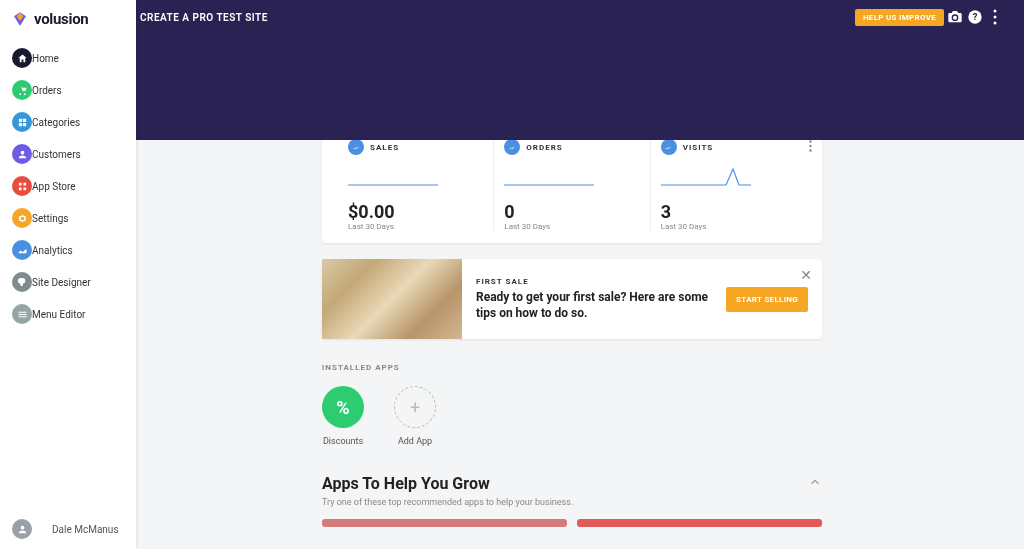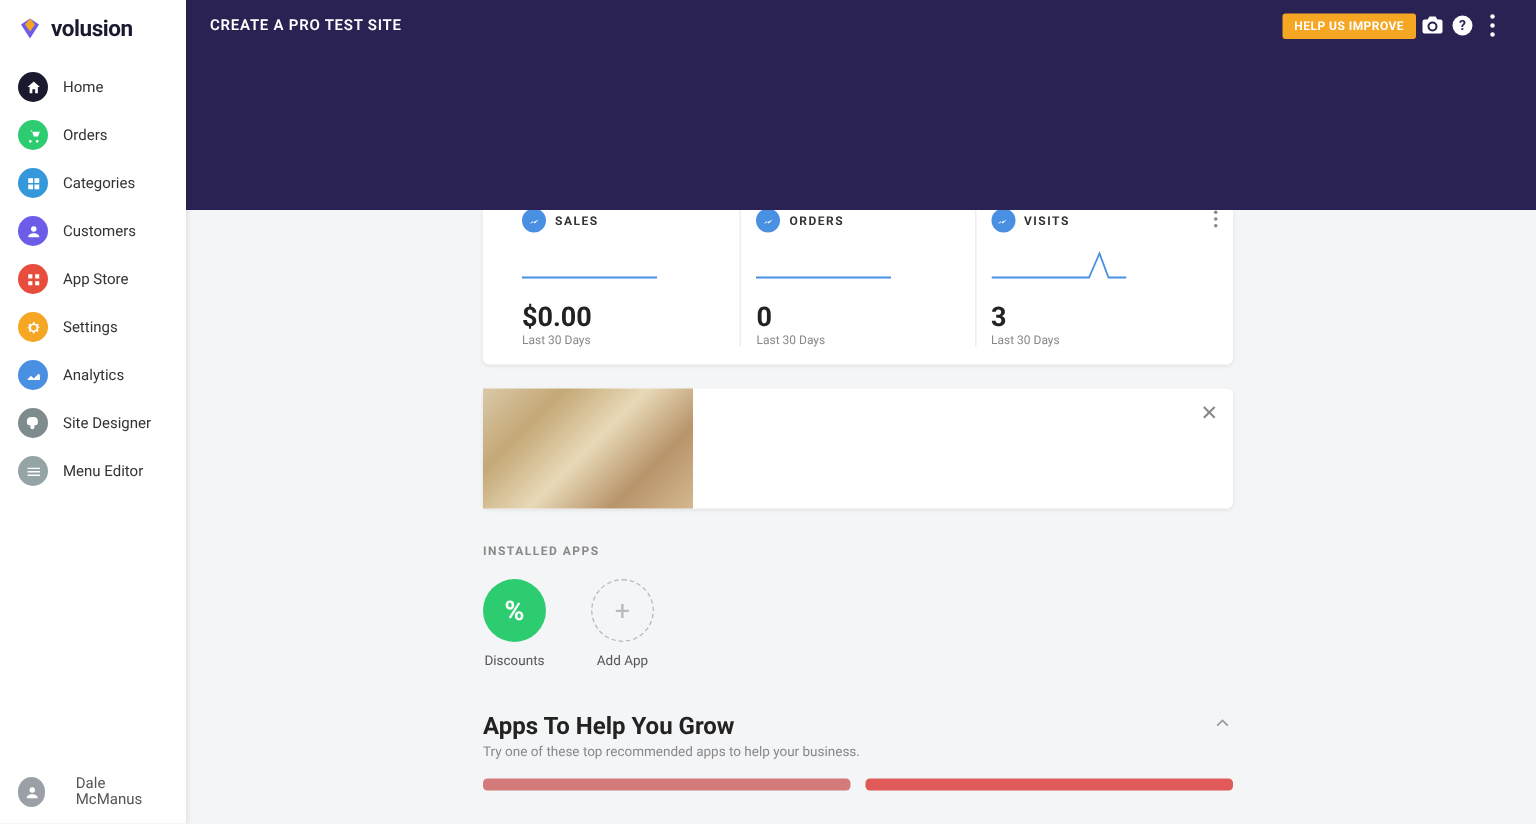--- a/index.html
+++ b/index.html
@@ -1,21 +1,21 @@
 <!DOCTYPE html>
 <html><head>
 <meta charset="utf-8">
 <style>
 *{box-sizing:border-box;margin:0;padding:0;font-family:-apple-system,BlinkMacSystemFont,"Segoe UI",Roboto,Helvetica,Arial,sans-serif}
 body{background:#f4f5f7;overflow:hidden;width:1024px;height:549px}
-.sidebar{position:fixed;left:0;top:0;width:124px;height:549px;background:#fff;box-shadow:1px 0 3px rgba(0,0,0,0.08);z-index:10;display:flex;flex-direction:column}
+.sidebar{position:fixed;left:0;top:0;width:136px;height:549px;background:#fff;box-shadow:1px 0 3px rgba(0,0,0,0.08);z-index:10;display:flex;flex-direction:column}
 .logo{display:flex;align-items:center;padding:10px 12px;gap:6px}
 .logo-text{font-size:15px;font-weight:700;color:#1a1a2e;letter-spacing:-0.3px}
 .nav{flex:1;padding:4px 0}
-.nav-item{display:flex;align-items:center;gap:10px;padding:6px 12px;cursor:pointer;font-size:10px;color:#333}
+.nav-item{display:flex;align-items:center;padding:6px 12px;cursor:pointer;font-size:10px;color:#333}
 .nav-ico{width:20px;height:20px;border-radius:50%;display:flex;align-items:center;justify-content:center;flex-shrink:0}
 .nav-ico svg{width:11px;height:11px;fill:#fff}
 .user-footer{display:flex;align-items:center;gap:20px;padding:10px 12px;font-size:10px;color:#555}
 .avatar{width:20px;height:20px;border-radius:50%;background:#9aa0a6;display:flex;align-items:center;justify-content:center}
 .avatar svg{width:11px;height:11px;fill:#fff}
 .topbar{position:fixed;left:120px;top:0;right:0;height:140px;background:#2a2252;z-index:5}
 .topbar-row{display:flex;align-items:center;justify-content:space-between;padding:8px 20px}
 .create-link{color:#fff;font-size:10px;font-weight:600;letter-spacing:0.5px}
 .top-actions{display:flex;align-items:center;gap:2px}
 .btn-improve{background:#f5a623;color:#fff;font-size:8px;font-weight:700;padding:4px 8px;border:none;border-radius:2px;cursor:pointer;letter-spacing:0.3px}
@@ -237,20 +237,27 @@
         </div>
         <div class="stats-menu"><svg width="3" height="12" viewBox="0 0 3 12" fill="#888">
               <circle cx="1.5" cy="1.5" r="1.2"></circle>
               <circle cx="1.5" cy="6" r="1.2"></circle>
               <circle cx="1.5" cy="10.5" r="1.2"></circle>
             </svg></div>
       </div>
 
       <div class="sale-card">
         <div class="sale-img"></div>
+        <div class="sale-body">
+          <div class="sale-text">
+            <div class="sale-kicker">FIRST SALE</div>
+            <div class="sale-title">Ready to get your first sale? Here are some tips on how to do so.</div>
+          </div>
+          <button class="btn-sell">START SELLING</button>
+        </div>
         <div class="close-x">✕</div>
       </div>
 
       <div class="section-label">INSTALLED APPS</div>
       <div class="apps-row">
         <div class="app-item">
           <div class="app-circle solid">%</div>
           <span class="app-label">Discounts</span>
         </div>
         <div class="app-item">

